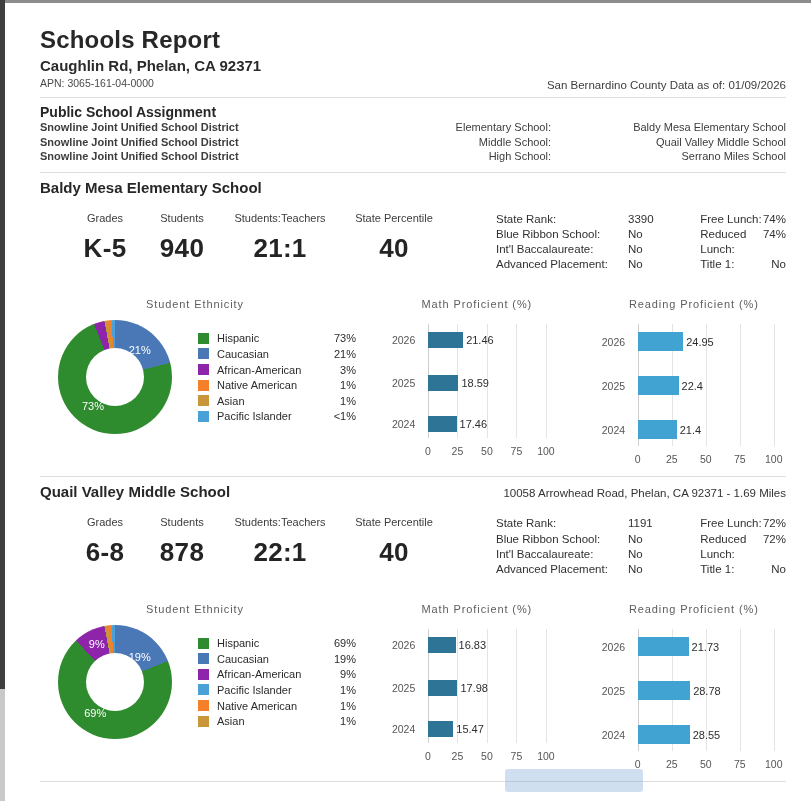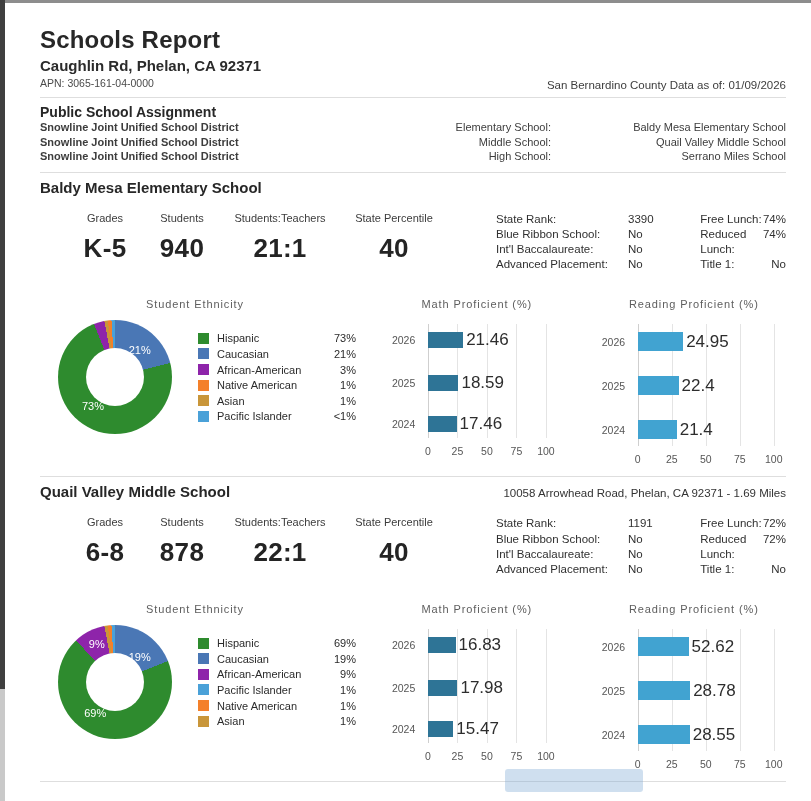--- a/index.html
+++ b/index.html
@@ -74,21 +74,21 @@
   .math  .plot { width:118px; }
   .reading .plot { width:136px; height:122px; }
   .gridline { position:absolute; top:0; bottom:0; width:1px; background:#e4e4e4; }
   .gridline.zero { background:#cfcfcf; }
   .bar-row { position:absolute; left:0; right:-46px; display:flex; align-items:center; height:16px; }
   .math .bar-row.r0 { top:8px; } .math .bar-row.r1 { top:51px; } .math .bar-row.r2 { top:92px; }
   .reading .bar-row.r0 { top:8px; } .reading .bar-row.r1 { top:52px; } .reading .bar-row.r2 { top:96px; }
   .reading .bar-row { height:19px; }
   .year-label { position:absolute; left:-36px; width:30px; text-align:left; font-size:10.5px; color:#565656; }
   .bar { height:100%; flex:none; }
-  .bar-value { margin-left:3px; font-size:17px; color:#2d2d2d; white-space:nowrap; }
+  .bar-value { margin-left:3px; font-size:11px; color:#2d2d2d; white-space:nowrap; }
   .tick-row { position:relative; height:13px; margin-top:7px; }
   .tick { position:absolute; transform:translateX(-50%); font-size:10.5px; color:#565656; }
 
   .divider-mid { margin-top:14px; }
   .watermark { position:absolute; left:505px; top:769px; width:138px; height:23px;
                border-radius:3px; background:rgba(128,170,212,0.38); }
 </style>
 </head>
 <body>
 
@@ -438,21 +438,21 @@
           <div class="chart-title">Reading Proficient (%)</div>
           <div class="plot">
             <div class="gridline zero" style="left:0%"></div>
             <div class="gridline" style="left:25%"></div>
             <div class="gridline" style="left:50%"></div>
             <div class="gridline" style="left:75%"></div>
             <div class="gridline" style="left:100%"></div>
             <div class="bar-row r0">
                 <span class="year-label">2026</span>
                 <div class="bar" style="background: rgb(65, 163, 209); width: 27.95%;"></div>
-                <span class="bar-value">52.62</span>
+                <span class="bar-value">21.73</span>
               </div>
             <div class="bar-row r1">
                 <span class="year-label">2025</span>
                 <div class="bar" style="background: rgb(65, 163, 209); width: 28.78%;"></div>
                 <span class="bar-value">28.78</span>
               </div>
             <div class="bar-row r2">
                 <span class="year-label">2024</span>
                 <div class="bar" style="background: rgb(65, 163, 209); width: 28.55%;"></div>
                 <span class="bar-value">28.55</span>

